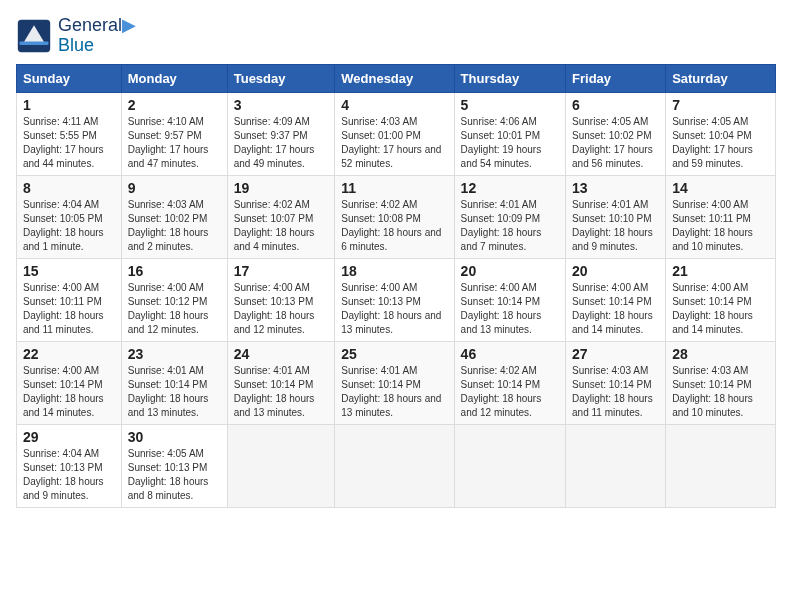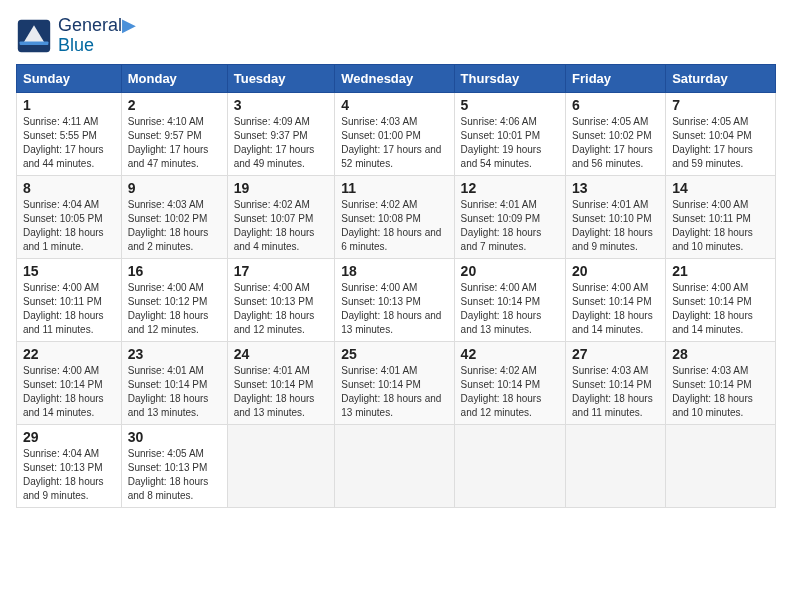--- a/index.html
+++ b/index.html
@@ -227,21 +227,21 @@
         </td>
         <td>
           <span class="day-number">24</span>
           <div class="day-info"><span>Sunrise: 4:01 AM</span><br><span>Sunset: 10:14 PM</span><br><span>Daylight: 18 hours and 13 minutes.</span></div>
         </td>
         <td>
           <span class="day-number">25</span>
           <div class="day-info"><span>Sunrise: 4:01 AM</span><br><span>Sunset: 10:14 PM</span><br><span>Daylight: 18 hours and 13 minutes.</span></div>
         </td>
         <td>
-          <span class="day-number">42</span>
+          <span class="day-number">46</span>
           <div class="day-info"><span>Sunrise: 4:02 AM</span><br><span>Sunset: 10:14 PM</span><br><span>Daylight: 18 hours and 12 minutes.</span></div>
         </td>
         <td>
           <span class="day-number">27</span>
           <div class="day-info"><span>Sunrise: 4:03 AM</span><br><span>Sunset: 10:14 PM</span><br><span>Daylight: 18 hours and 11 minutes.</span></div>
         </td>
         <td>
           <span class="day-number">28</span>
           <div class="day-info"><span>Sunrise: 4:03 AM</span><br><span>Sunset: 10:14 PM</span><br><span>Daylight: 18 hours and 10 minutes.</span></div>
         </td>

